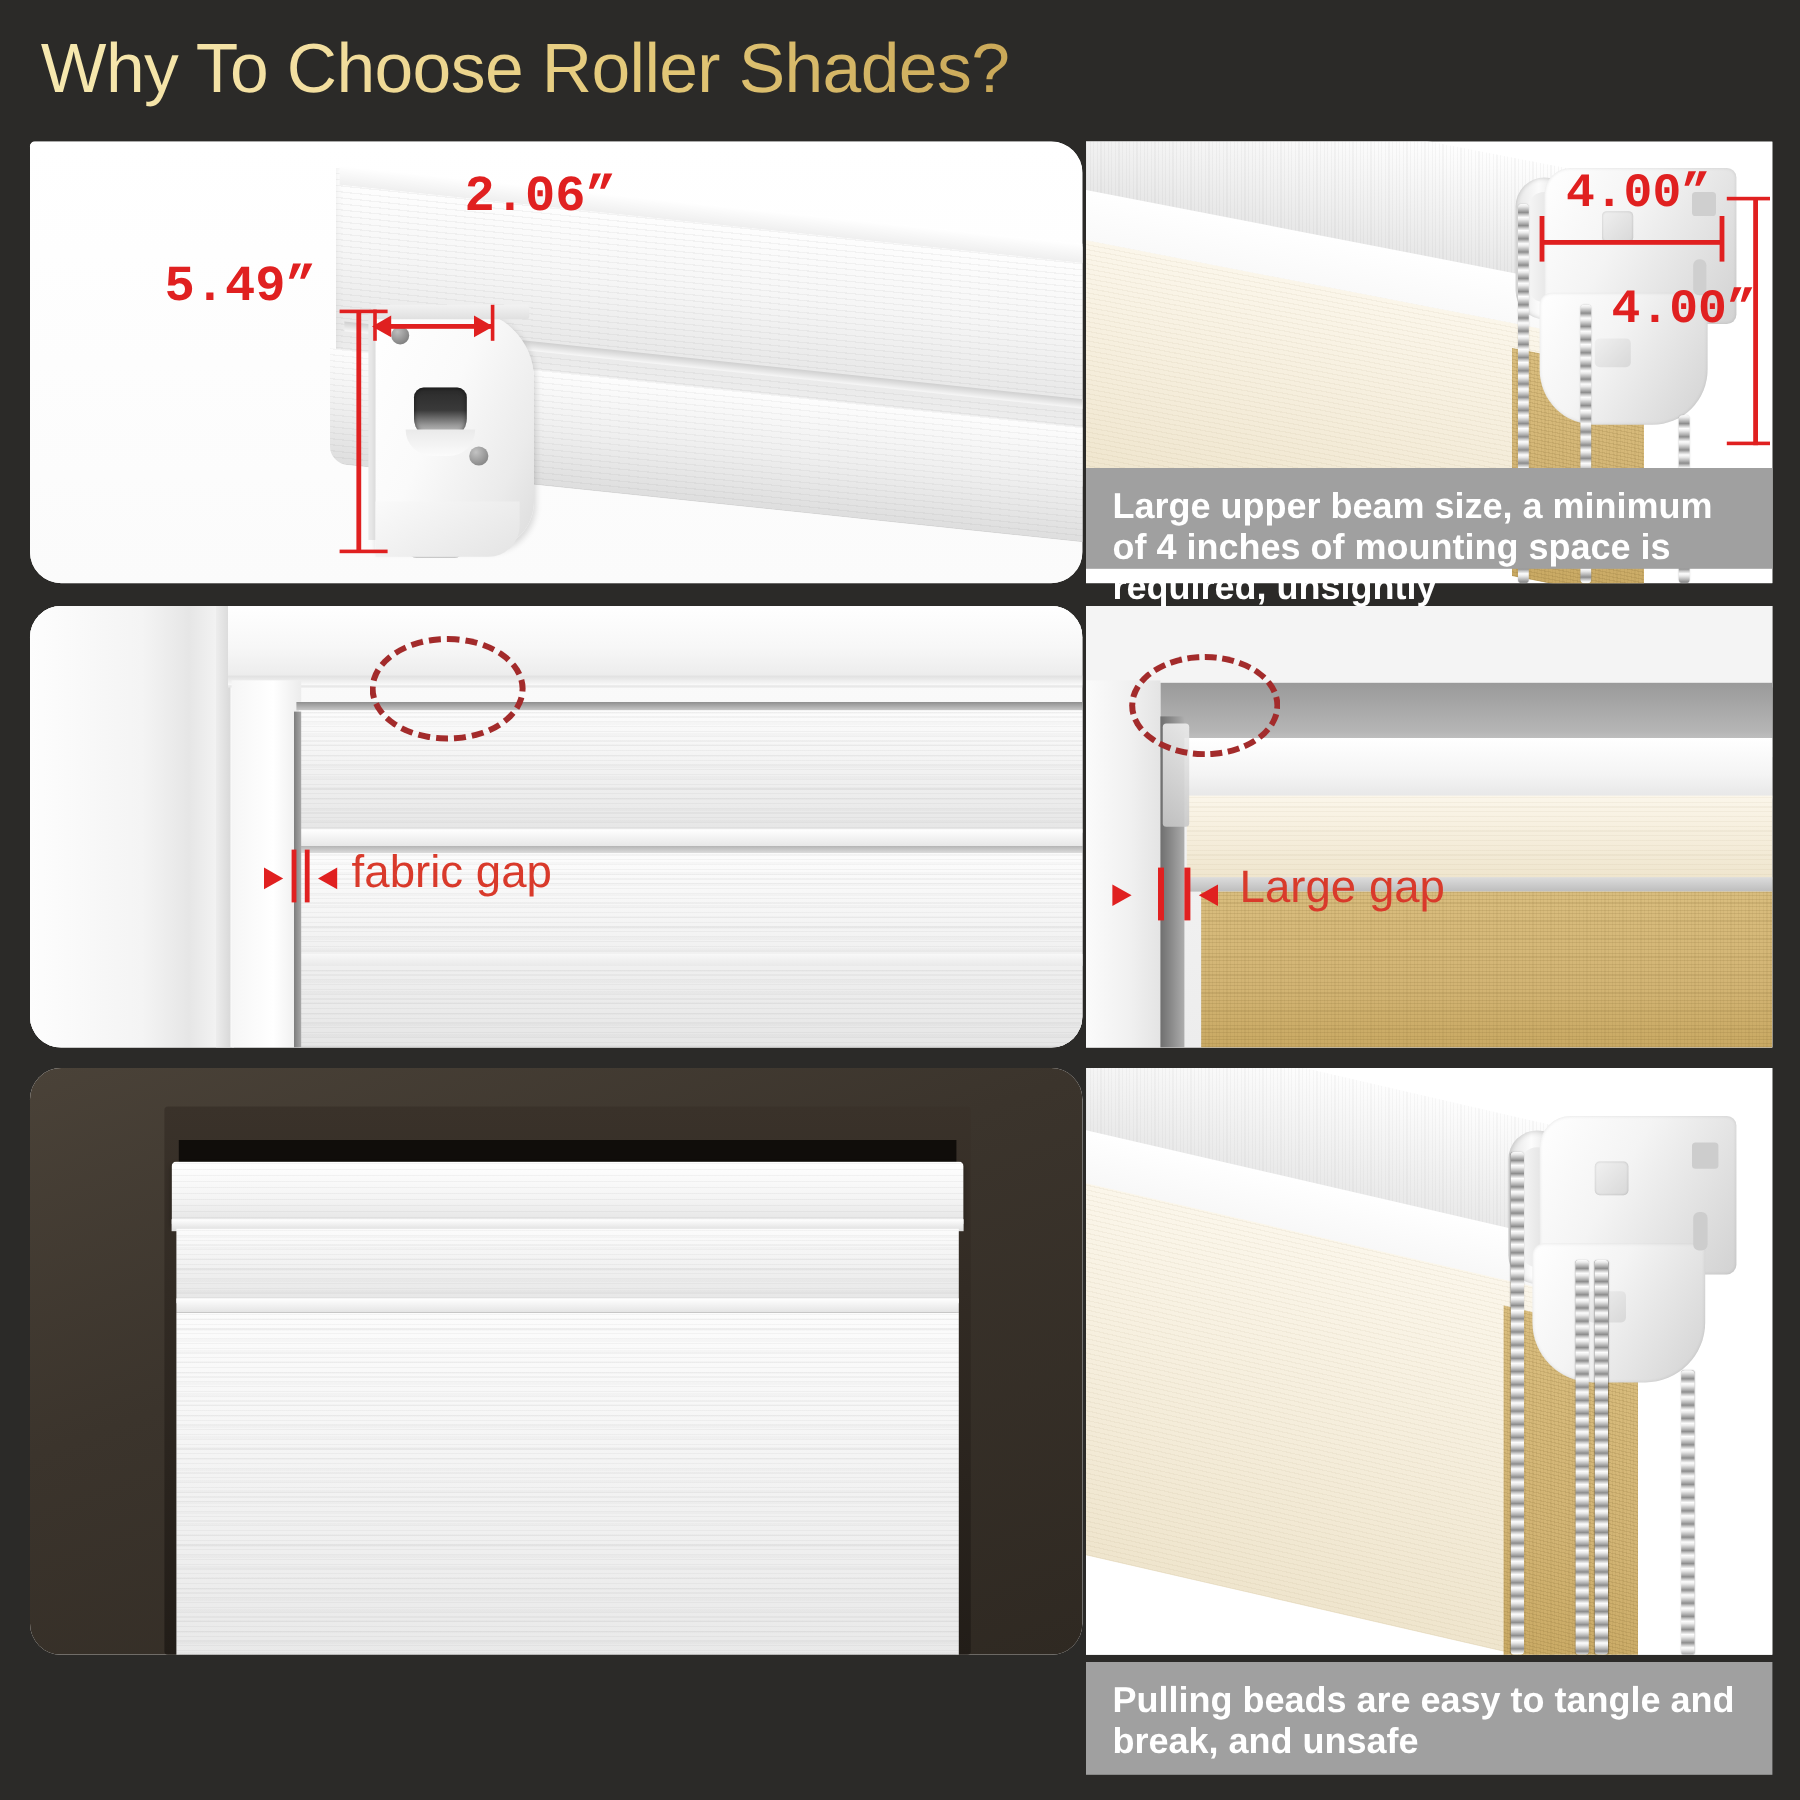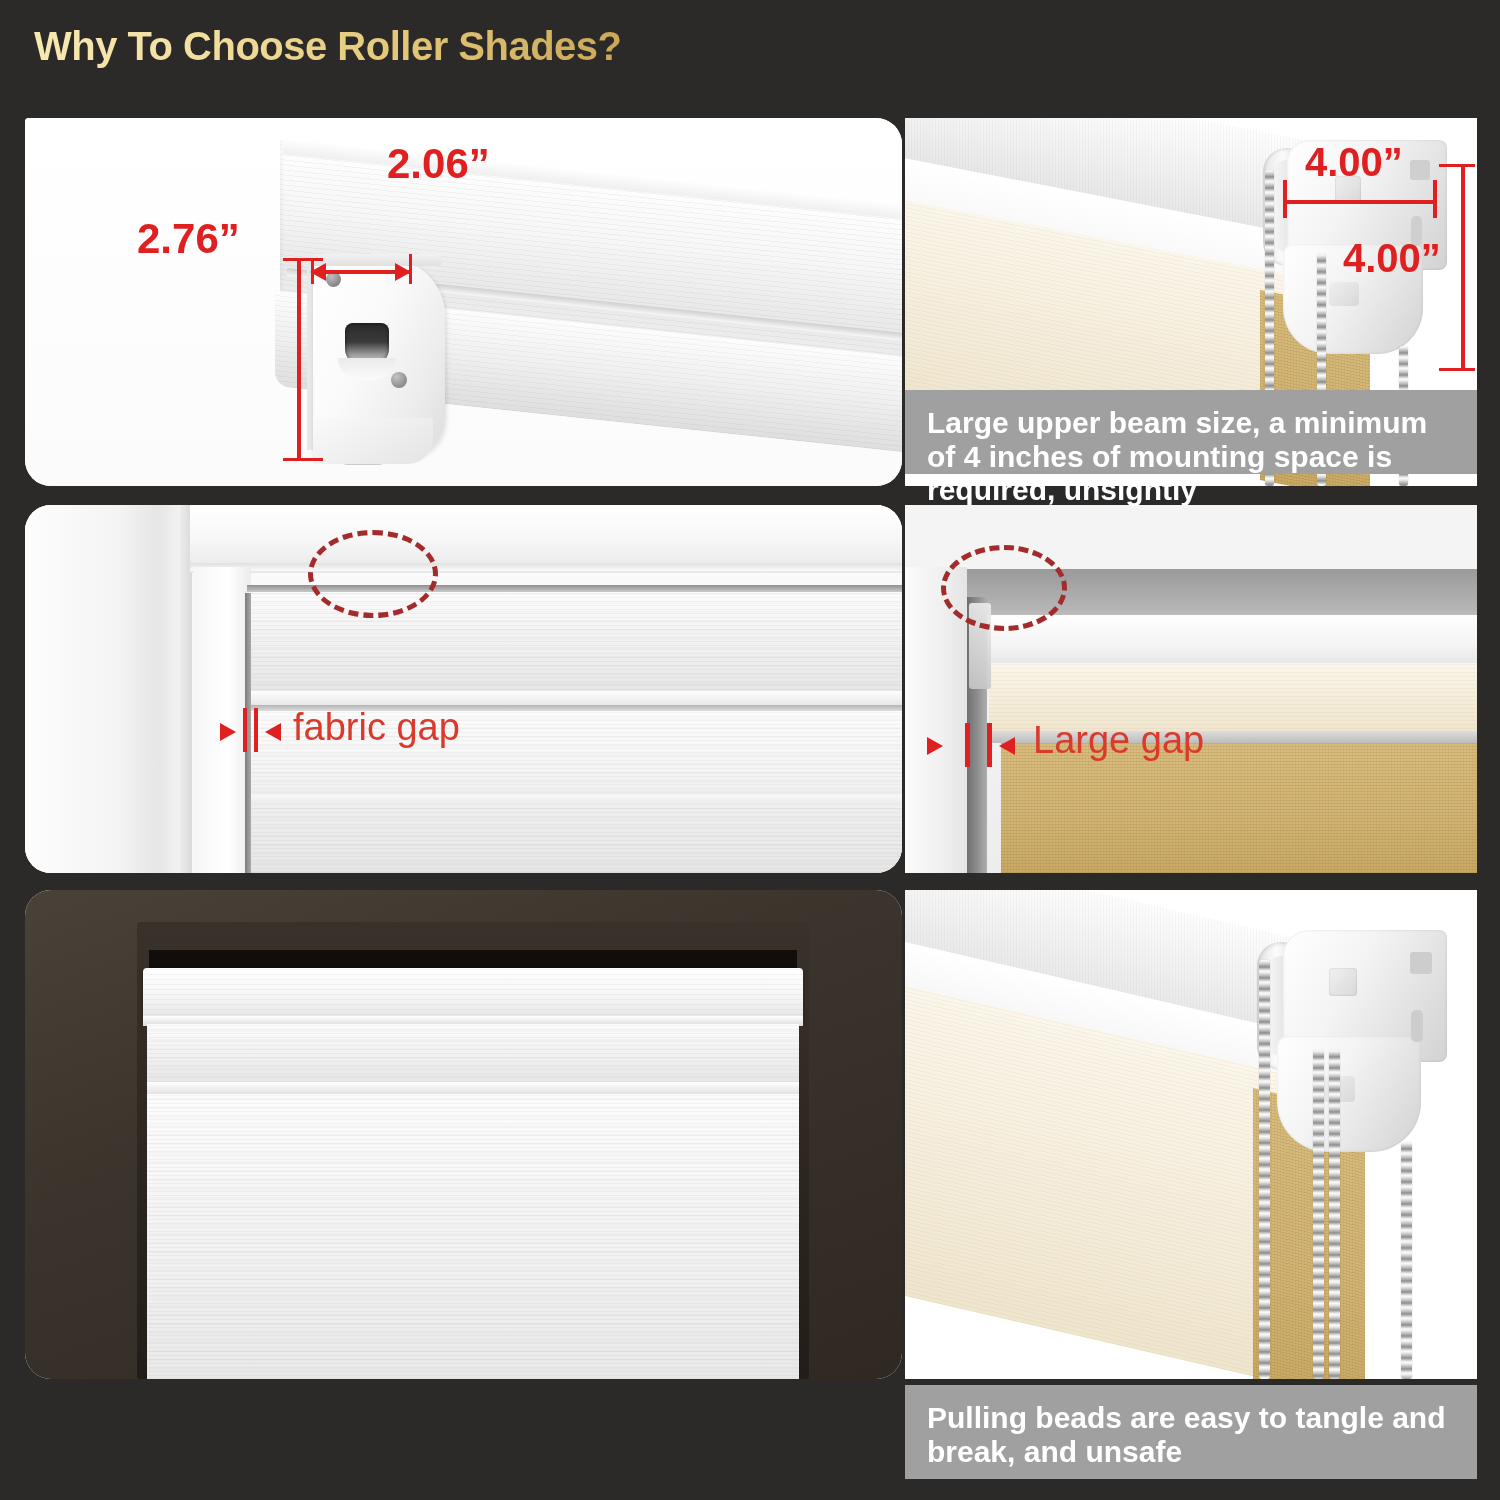--- a/index.html
+++ b/index.html
@@ -7,21 +7,21 @@
     width:1500px;height:1500px;
     background:#2b2a28;
     font-family:"Liberation Sans", sans-serif;
     overflow:hidden;
   }
   .page{position:relative;width:1500px;height:1500px;}
 
   
   .title{
     position:absolute;left:34px;top:24px;
-    font-size:40px;font-weight:bold;
+    font-size:58px;font-weight:normal;
     letter-spacing:-0.5px;
     background:linear-gradient(100deg,#f7e9b0 0%,#f3dfa0 28%,#e3c878 62%,#c9a757 100%);
     -webkit-background-clip:text;background-clip:text;
     color:transparent;-webkit-text-fill-color:transparent;
     white-space:nowrap;
   }
 
   
   .panel{position:absolute;overflow:hidden;background:#fff;}
   .p1{left:25px;  top:118px;  width:877px; height:368px; border-radius:4px 26px 26px 26px;}
@@ -86,21 +86,21 @@
   }
   .bracket{
     background:linear-gradient(120deg,#ffffff 0%,#f4f4f4 40%,#e2e2e2 72%,#d2d2d2 100%);
     box-shadow:inset 0 0 3px rgba(0,0,0,.12);
   }
 
   
   .dimline{position:absolute;background:#e02020;z-index:4;}
   .dimlabel{
     position:absolute;color:#e02020;font-weight:bold;z-index:5;
-    white-space:nowrap;font-family:Liberation Sans, sans-serif;
+    white-space:nowrap;font-family:Liberation Mono, monospace;
   }
   .arrow-r,.arrow-l{position:absolute;width:0;height:0;z-index:5;}
   .arrow-r{border-top:9px solid transparent;border-bottom:9px solid transparent;border-left:16px solid #e02020;}
   .arrow-l{border-top:9px solid transparent;border-bottom:9px solid transparent;border-right:16px solid #e02020;}
   .dash-ellipse{
     position:absolute;border:5px dashed #a32b2b;border-radius:50%;z-index:5;
   }
   .gaplabel{position:absolute;color:#d93a2b;font-weight:normal;z-index:6;white-space:nowrap;}
 </style>
 </head>
@@ -169,21 +169,21 @@
       <div class="dimline" style="left:288px;top:152px;width:98px;height:4px;"></div>
       <div class="arrow-l" style="left:285px;top:145px;"></div>
       <div class="arrow-r" style="left:370px;top:145px;"></div>
       <div class="dimline" style="left:286px;top:140px;width:3px;height:26px;"></div>
       <div class="dimline" style="left:384px;top:136px;width:3px;height:30px;"></div>
       <div class="dimlabel" style="left:362px;top:22px;font-size:42px;">2.06”</div>
 
       <div class="dimline" style="left:272px;top:142px;width:4px;height:200px;"></div>
       <div class="dimline" style="left:258px;top:140px;width:40px;height:3px;"></div>
       <div class="dimline" style="left:258px;top:340px;width:40px;height:3px;"></div>
-      <div class="dimlabel" style="left:112px;top:97px;font-size:42px;">2.76”</div>
+      <div class="dimlabel" style="left:112px;top:97px;font-size:42px;">5.49”</div>
     </div>
   </div>
 
   <div class="panel p2">
     <div class="photo">
       <div style="position:absolute;inset:0;background:#ffffff;"></div>
 
       <div class="fabric-white" style="position:absolute;left:-30px;top:22px;width:430px;height:118px;
            transform:skewY(11deg);transform-origin:right top;
            background:

